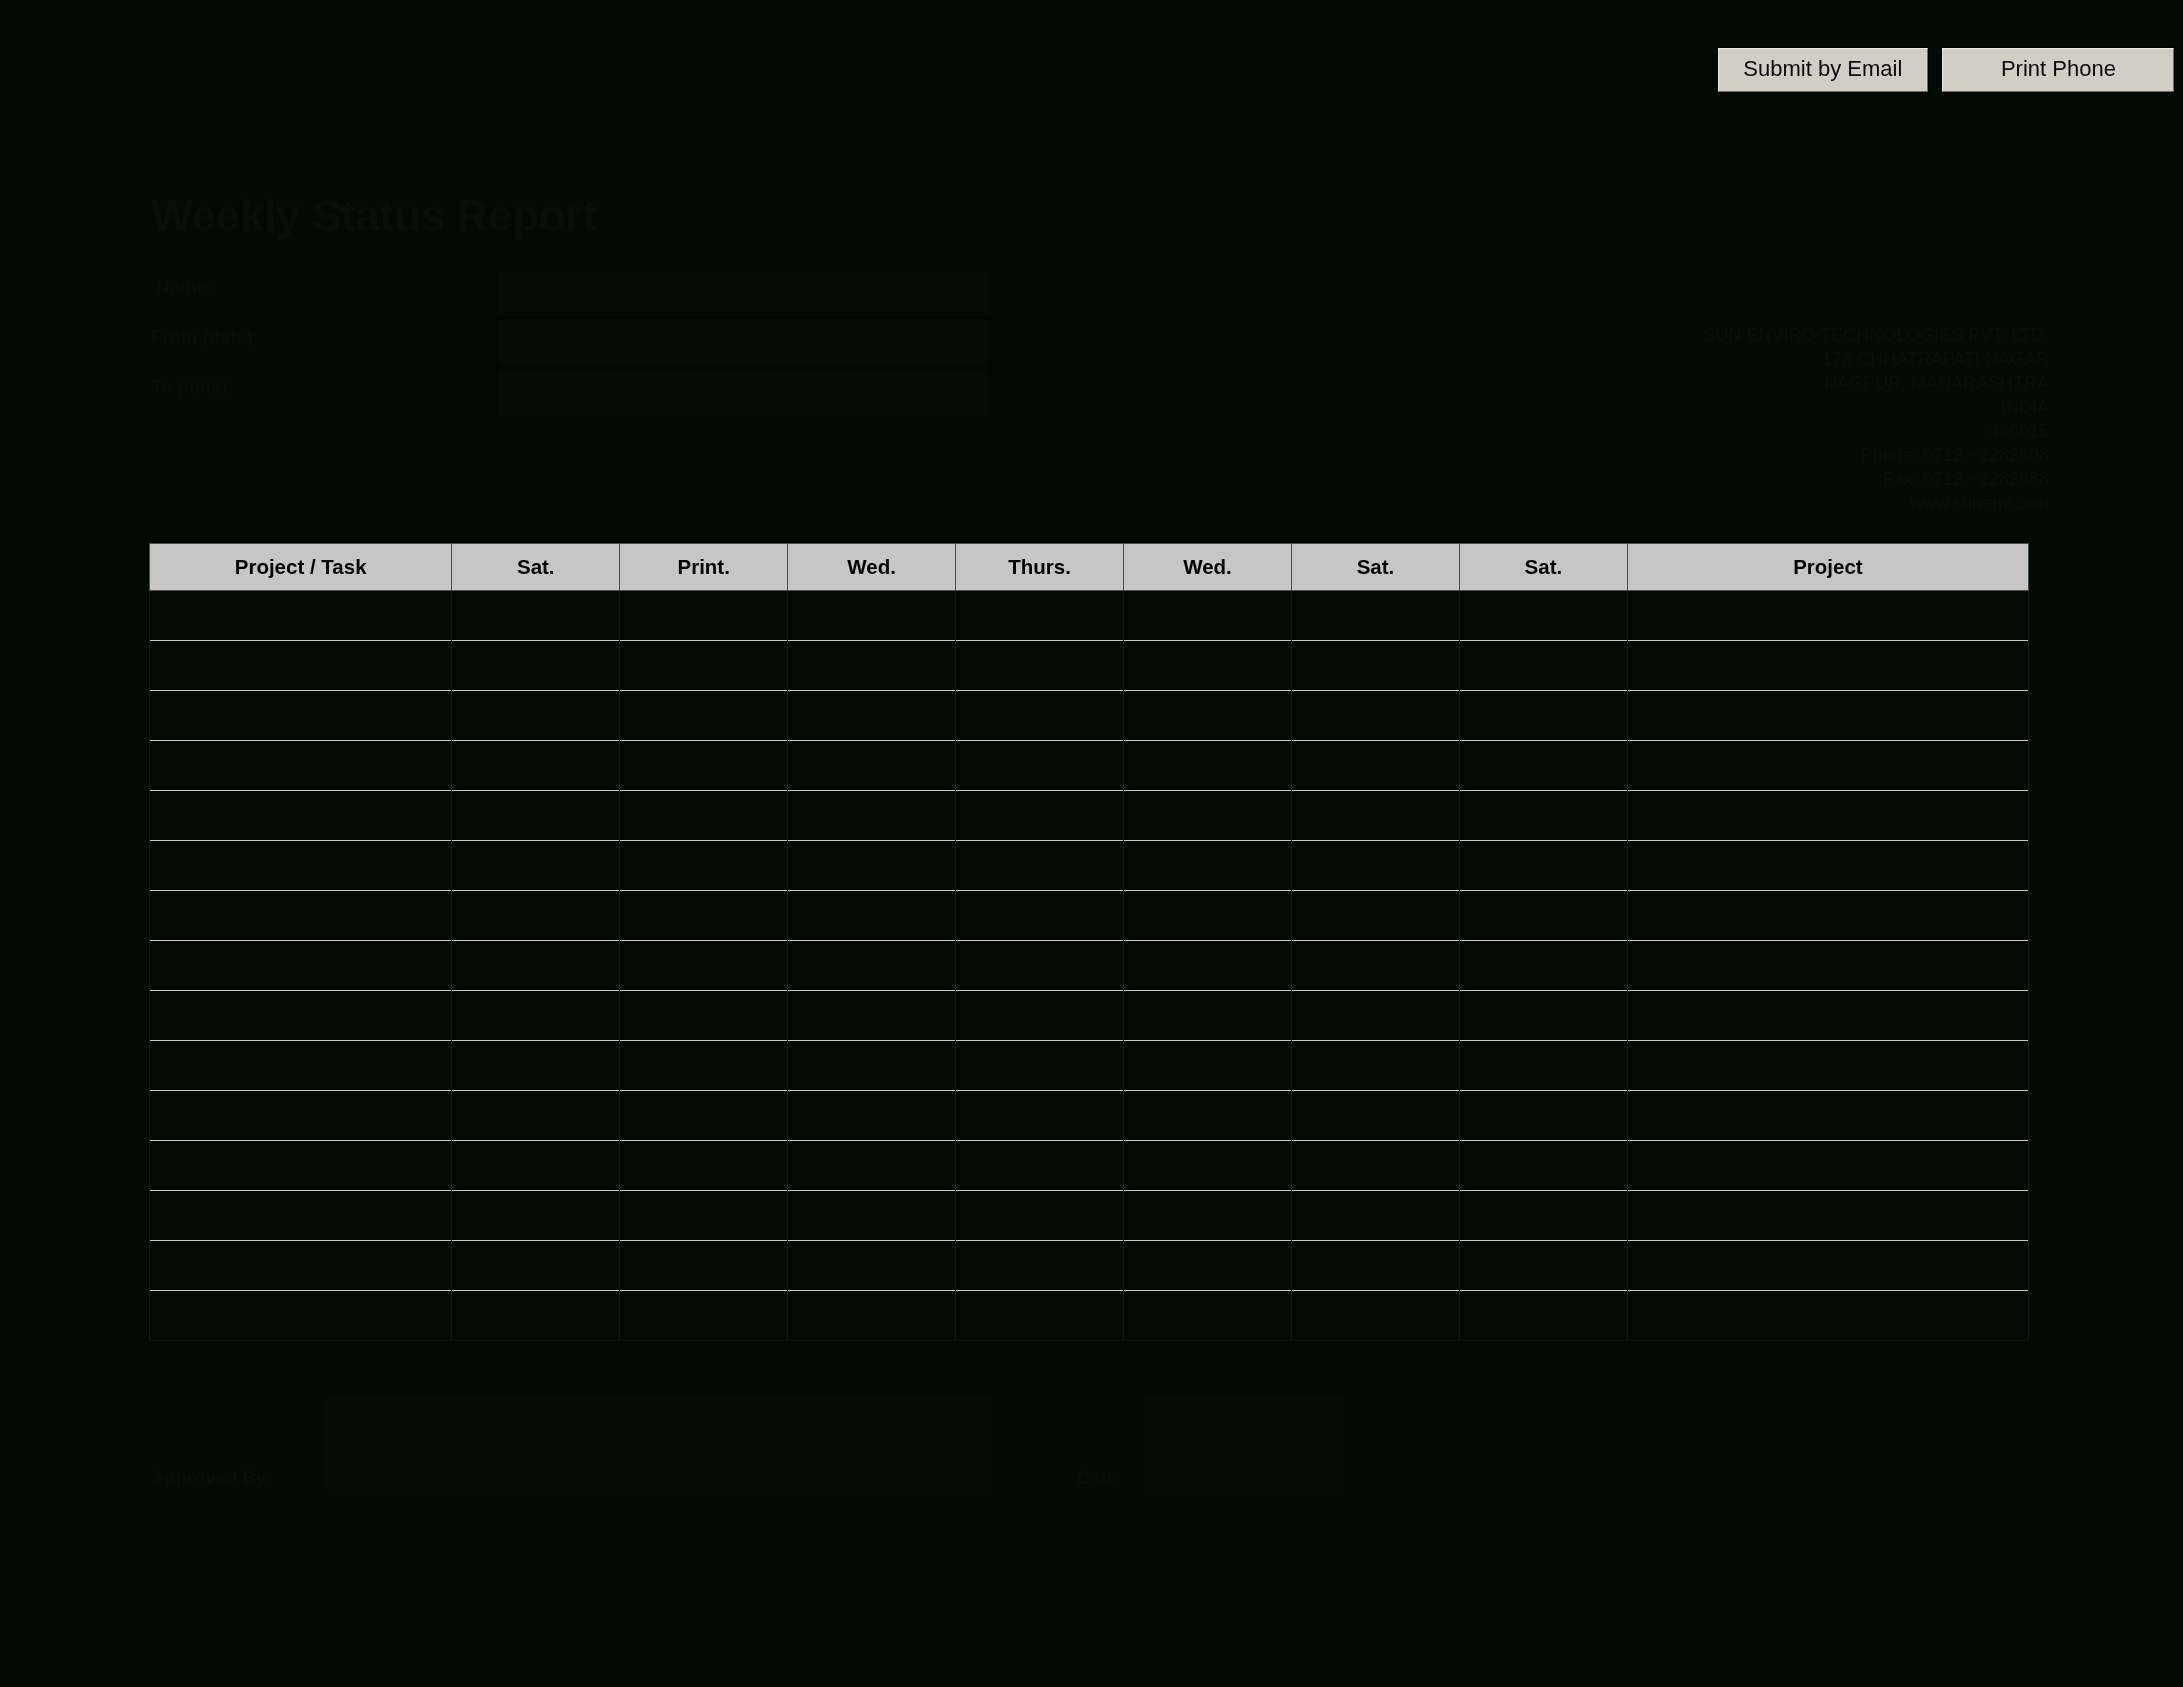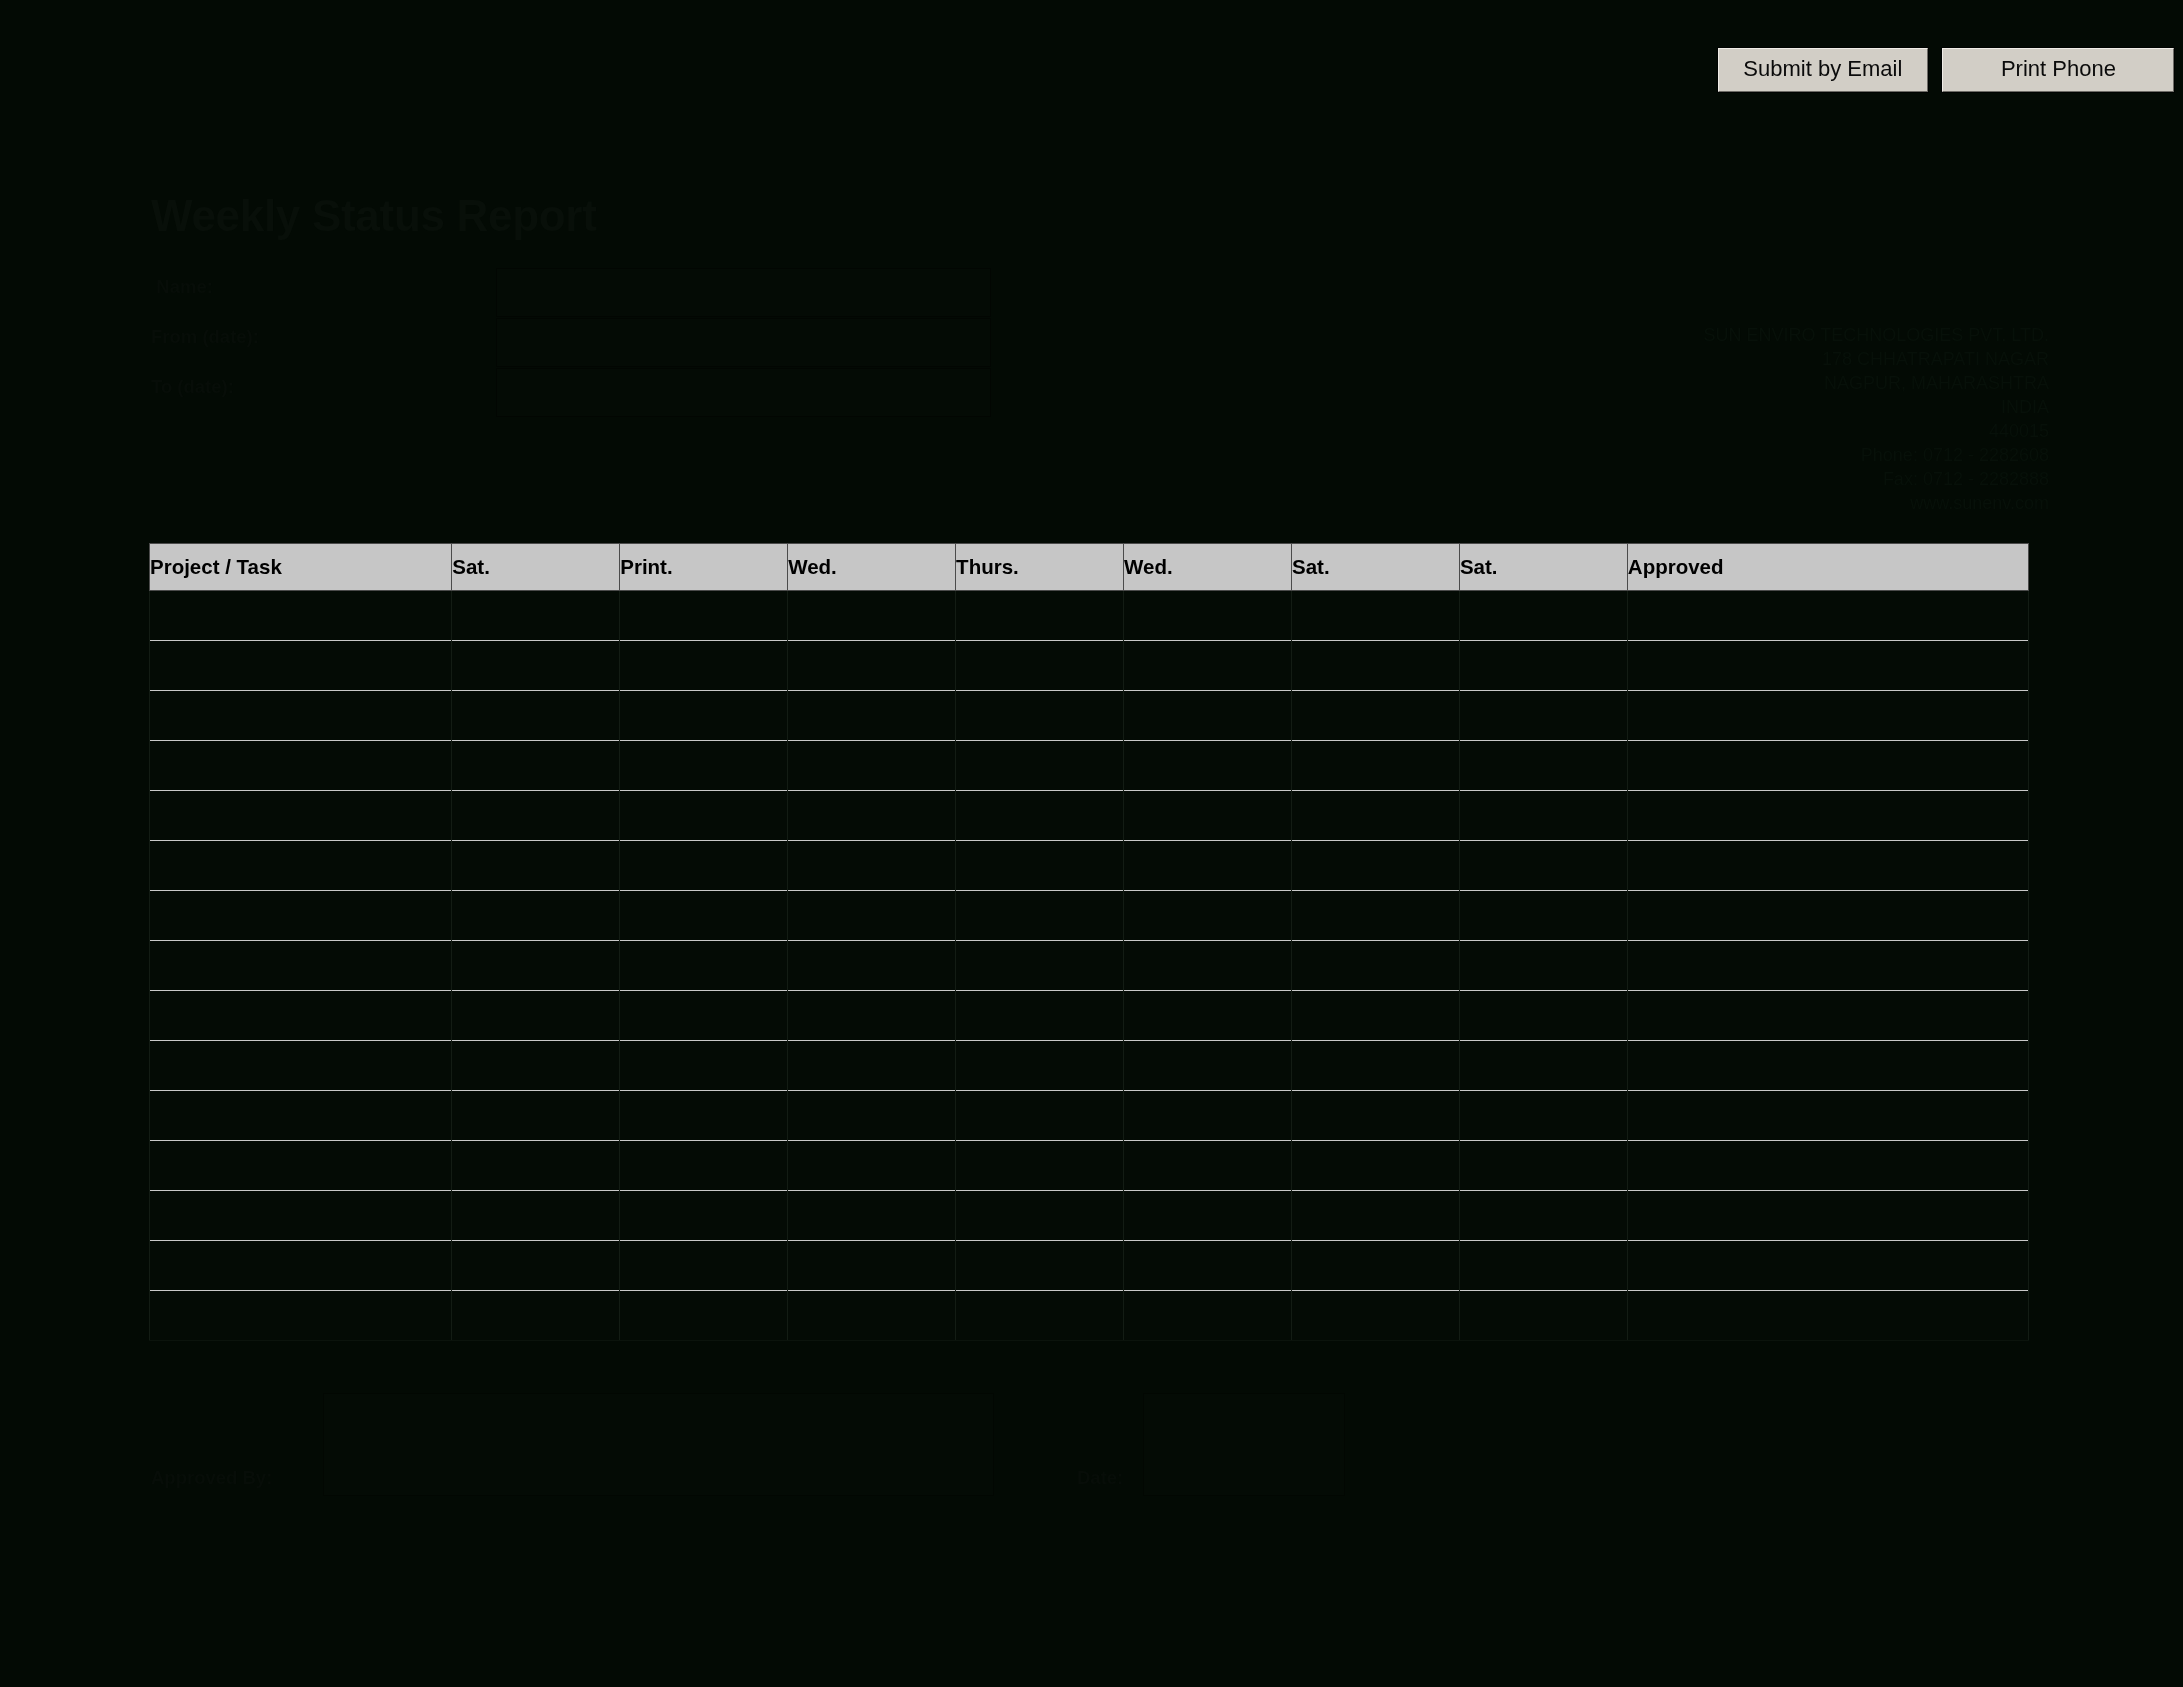--- a/index.html
+++ b/index.html
@@ -115,21 +115,21 @@
     border-collapse: collapse;
     table-layout: fixed;
   }
   .grid th {
     background: #c6c6c6;
     color: #000;
     font-size: 20.5px;
     font-weight: bold;
     height: 46px;
     border: 0.7px solid #4b4b4b;
-    text-align: left;
+    text-align: center;
     padding: 0;
   }
   .grid td {
     height: 49px;
     border-left: 0.7px solid #131c14;
     border-right: 0.7px solid #131c14;
     border-top: 1.3px solid #c9c9c9;
     border-bottom: none;
     background: #040b05;
     padding: 0;
@@ -244,21 +244,21 @@
   <thead>
     <tr>
       <th>Project / Task</th>
       <th>Sat.</th>
       <th>Print.</th>
       <th>Wed.</th>
       <th>Thurs.</th>
       <th>Wed.</th>
       <th>Sat.</th>
       <th>Sat.</th>
-      <th>Approved</th>
+      <th>Project</th>
     </tr>
   </thead>
   <tbody id="grid-body">
       <tr>
         <td><input type="text" class="cell-input" value="" style=""></td>
         <td><input type="text" class="cell-input" value="" style=""></td>
         <td><input type="text" class="cell-input" value="" style=""></td>
         <td><input type="text" class="cell-input" value="" style=""></td>
         <td><input type="text" class="cell-input" value="" style=""></td>
         <td><input type="text" class="cell-input" value="" style=""></td>

